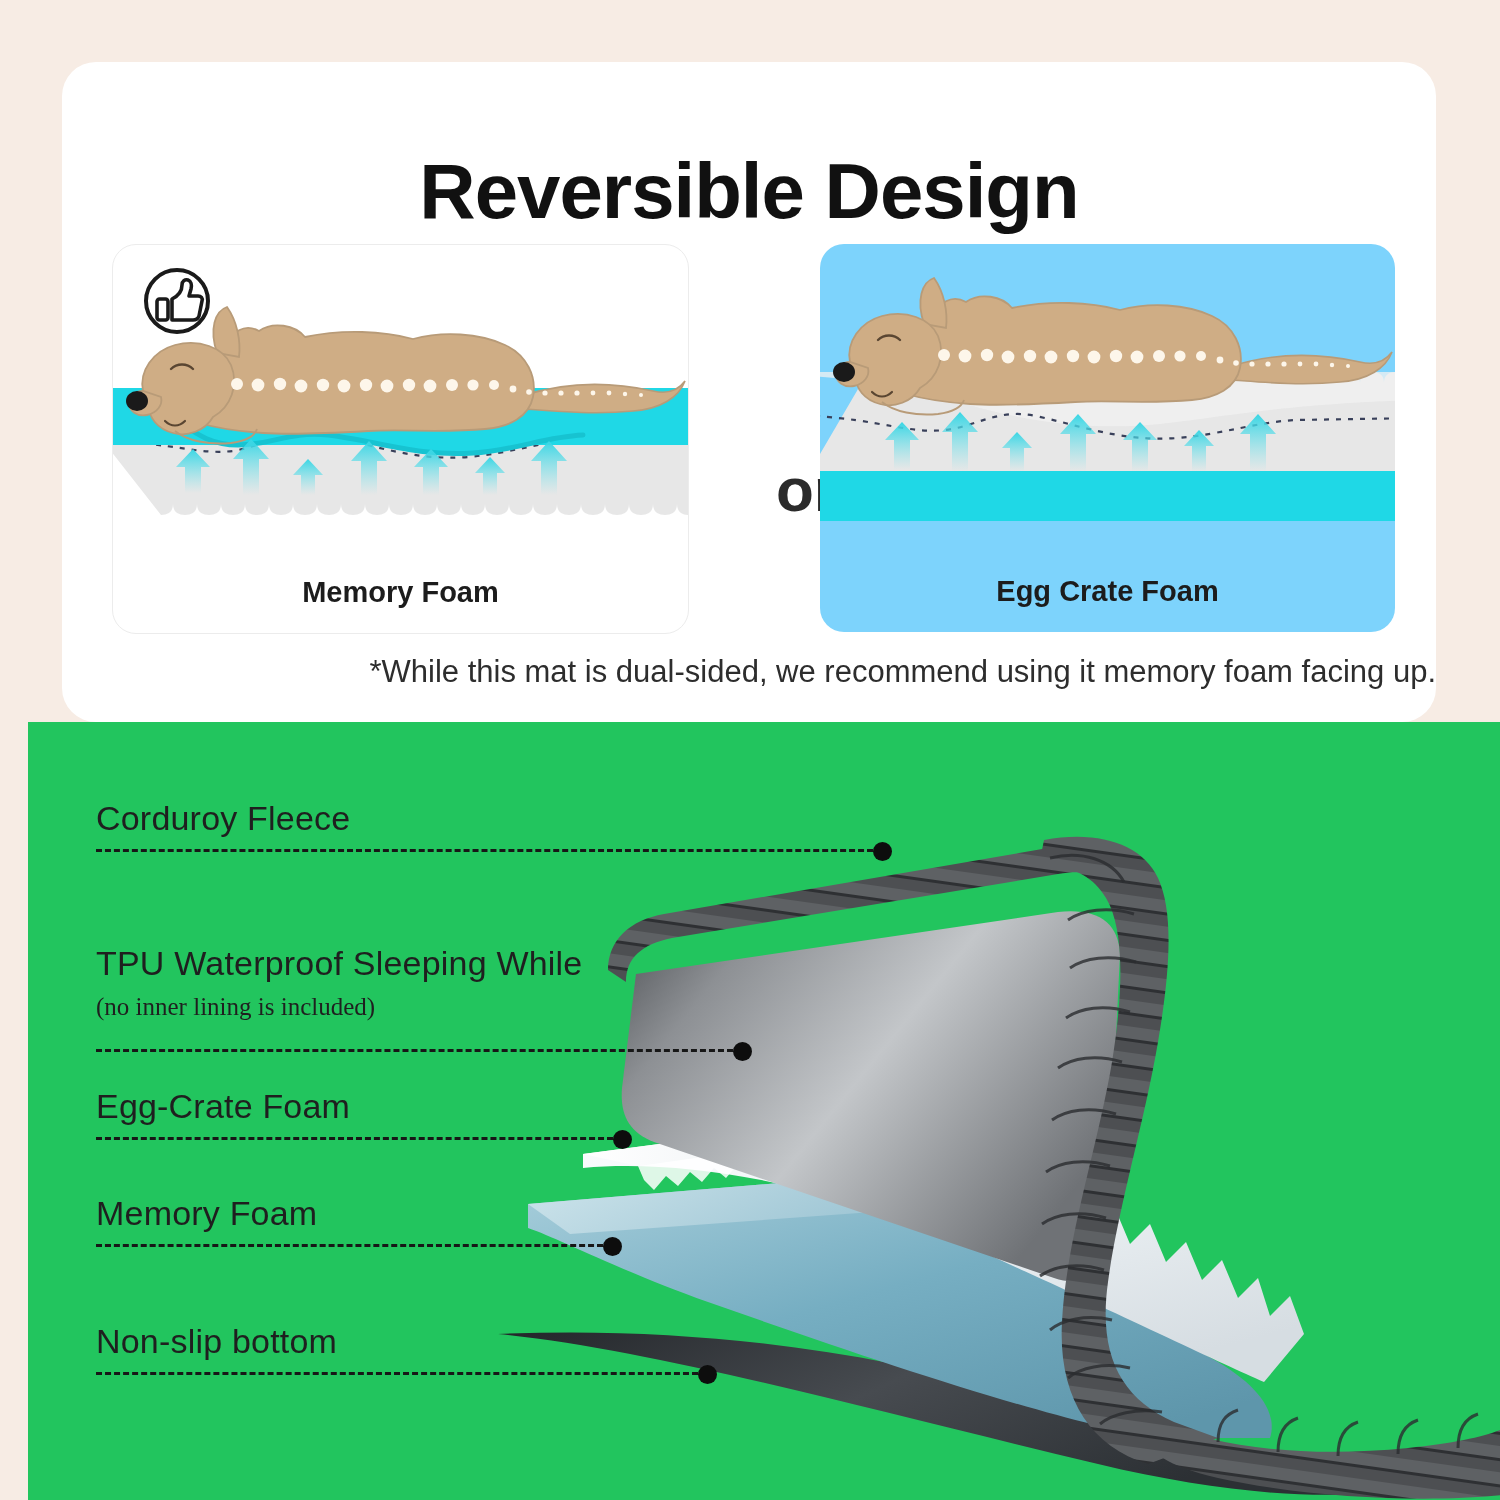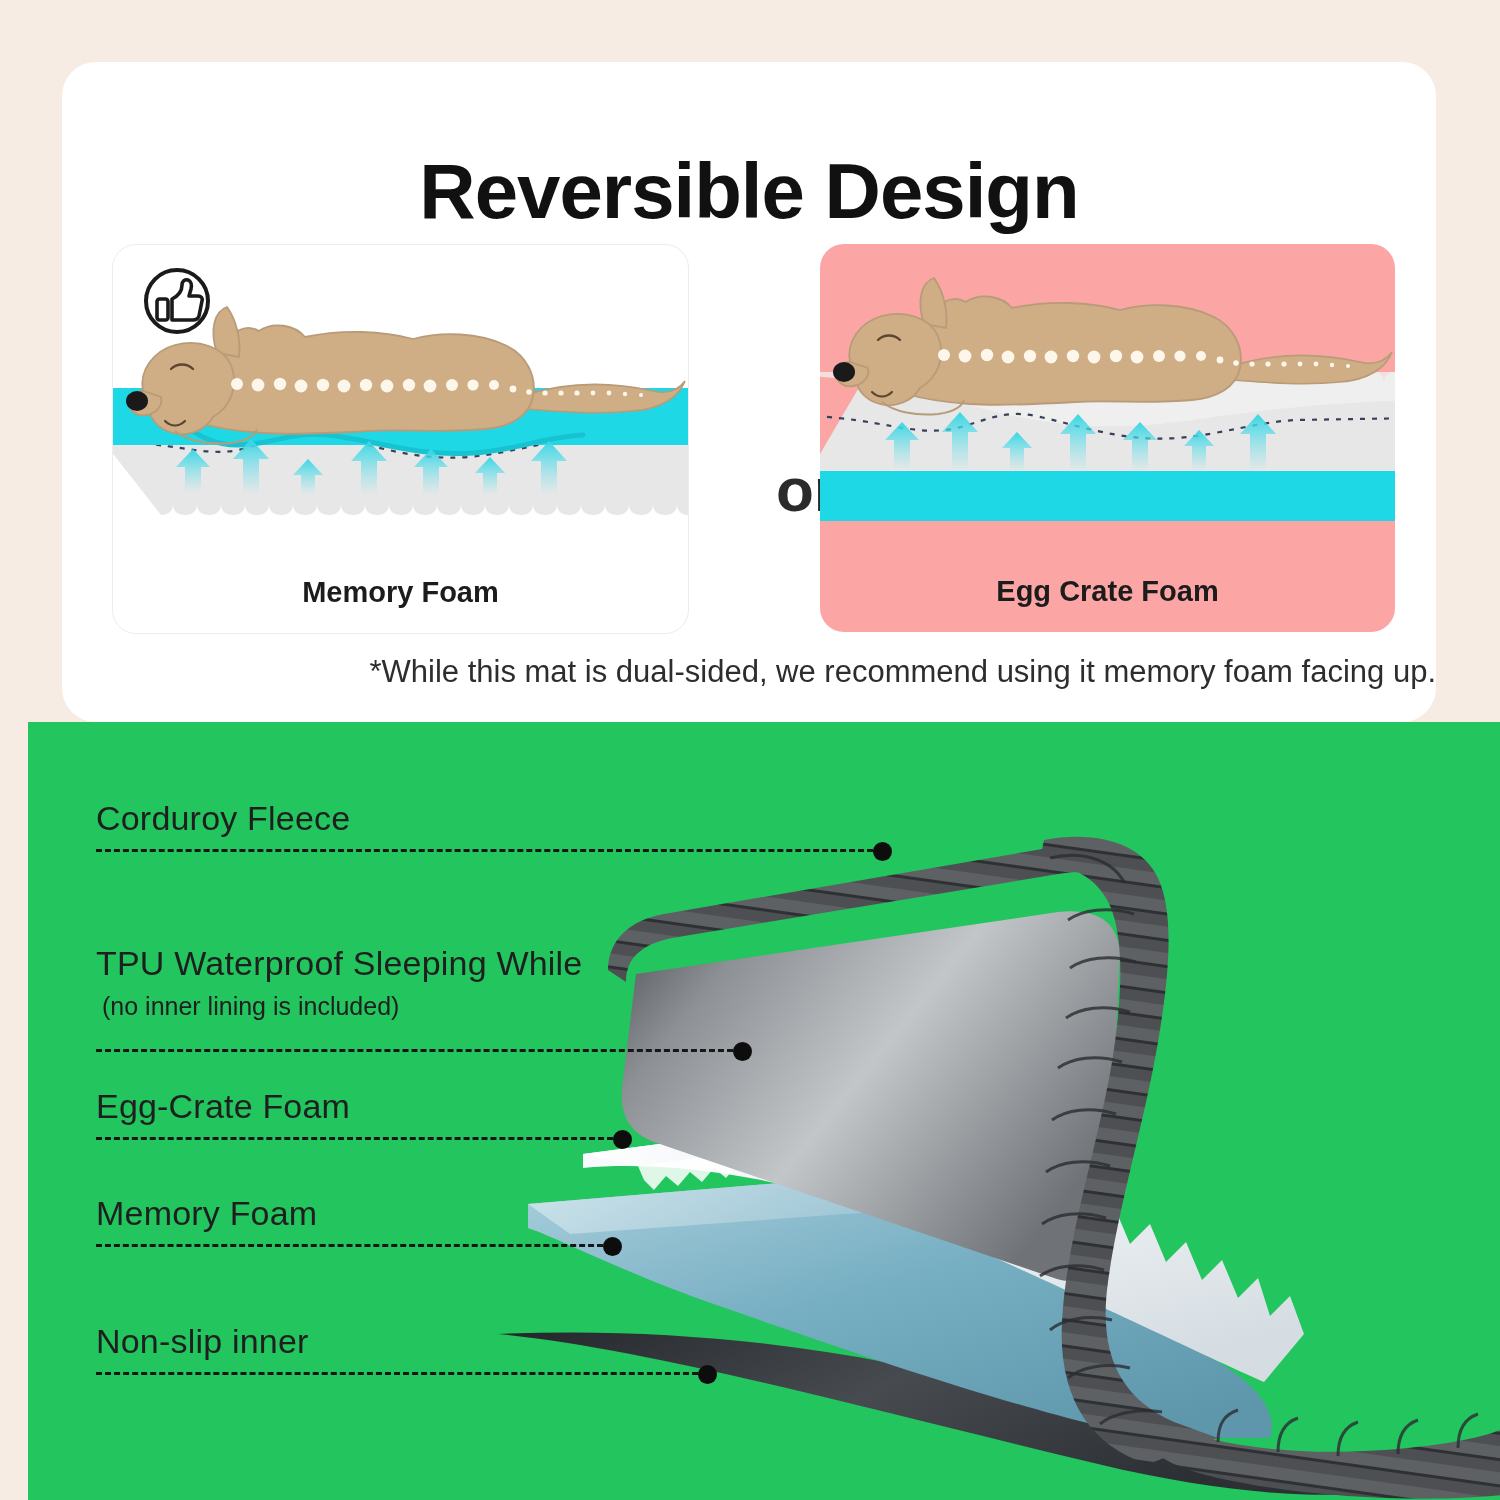--- a/index.html
+++ b/index.html
@@ -25,21 +25,21 @@
   }
 
   
   .panel-left{
     position:absolute;left:50px;top:182px;width:575px;height:388px;
     background:#ffffff;border:1.5px solid #ececec;border-radius:24px;
     overflow:hidden;
   }
   .panel-right{
     position:absolute;left:758px;top:182px;width:575px;height:388px;
-    background:#fca5a5;border-radius:24px;overflow:hidden;
+    background:#7dd3fc;border-radius:24px;overflow:hidden;
   }
   .panel-caption{
     position:absolute;bottom:24px;left:0;width:100%;text-align:center;
     font-size:29px;font-weight:600;color:#1c1c1c;
   }
   .or-label{
     position:absolute;left:690px;top:392px;width:110px;text-align:center;
     font-size:62px;font-weight:700;color:#2b2b2b;
   }
   .thumb-badge{
@@ -58,22 +58,22 @@
     position:absolute;left:0;top:722px;width:1500px;height:778px;
     background:#22c55e;
     margin-left:28px;
   }
   .leader{position:absolute;}
   .leader .lbl{
     position:absolute;left:68px;bottom:14px;white-space:nowrap;
     font-size:34px;color:#1f1f1f;font-weight:400;letter-spacing:.2px;
   }
   .leader .sub{
-    position:absolute;left:74px;bottom:-24px;white-space:nowrap;
-    font-size:25px;color:#1f1f1f;font-weight:400;
+    position:absolute;left:68px;bottom:-24px;white-space:nowrap;
+    font-size:25px;color:#1f1f1f;font-weight:400;font-family:Liberation Serif, serif;
   }
   .leader .dash{
     position:absolute;left:68px;bottom:0;height:0;
     border-top:3px dashed #171717;
   }
   .leader .dot{
     position:absolute;bottom:-9px;width:19px;height:19px;border-radius:50%;
     background:#0d0d0d;
   }
   .prodwrap{position:absolute;left:430px;top:0;width:1070px;height:778px;}
@@ -419,19 +419,19 @@
       <div class="dot" style="left:585px;"></div>
     </div>
 
     <div class="leader" style="left:0;top:525px;">
       <div class="lbl">Memory Foam</div>
       <div class="dash" style="width:507px;"></div>
       <div class="dot" style="left:575px;"></div>
     </div>
 
     <div class="leader" style="left:0;top:653px;">
-      <div class="lbl">Non-slip inner</div>
+      <div class="lbl">Non-slip bottom</div>
       <div class="dash" style="width:602px;"></div>
       <div class="dot" style="left:670px;"></div>
     </div>
 
   </div>
 </div>
 
 </body></html>

